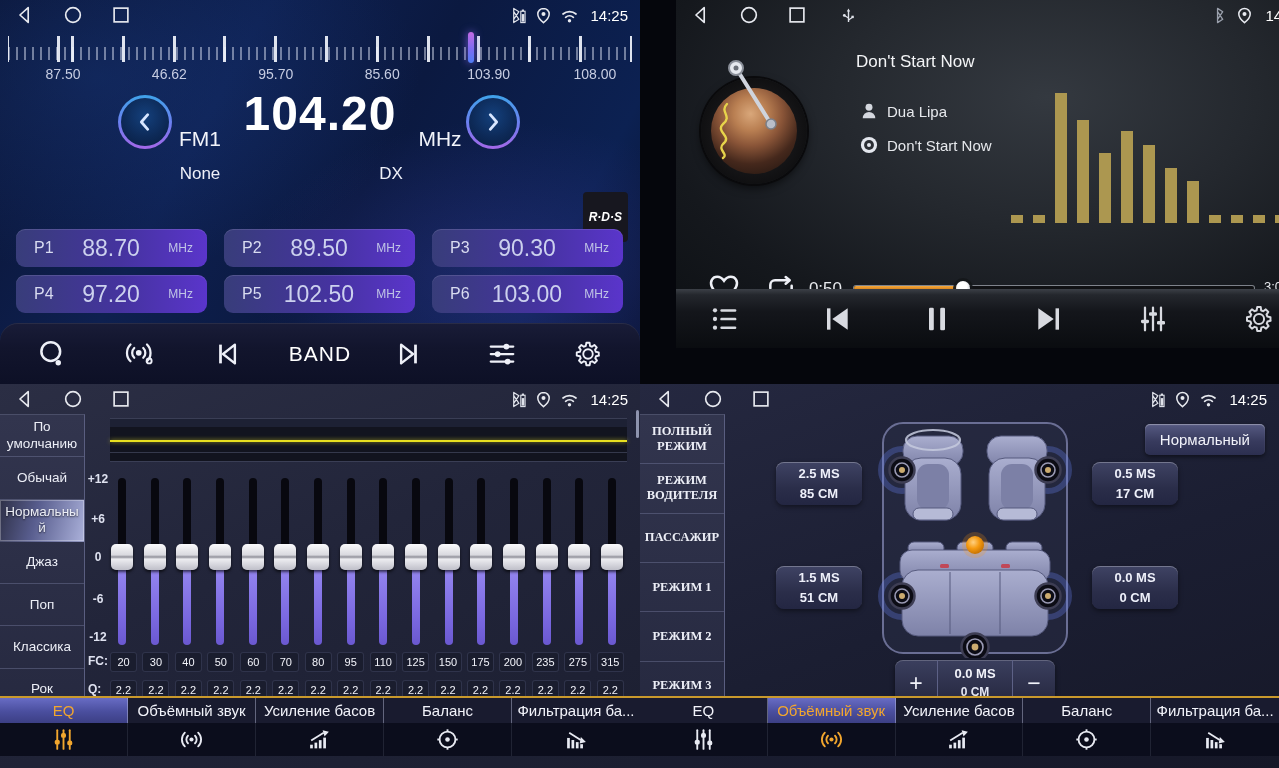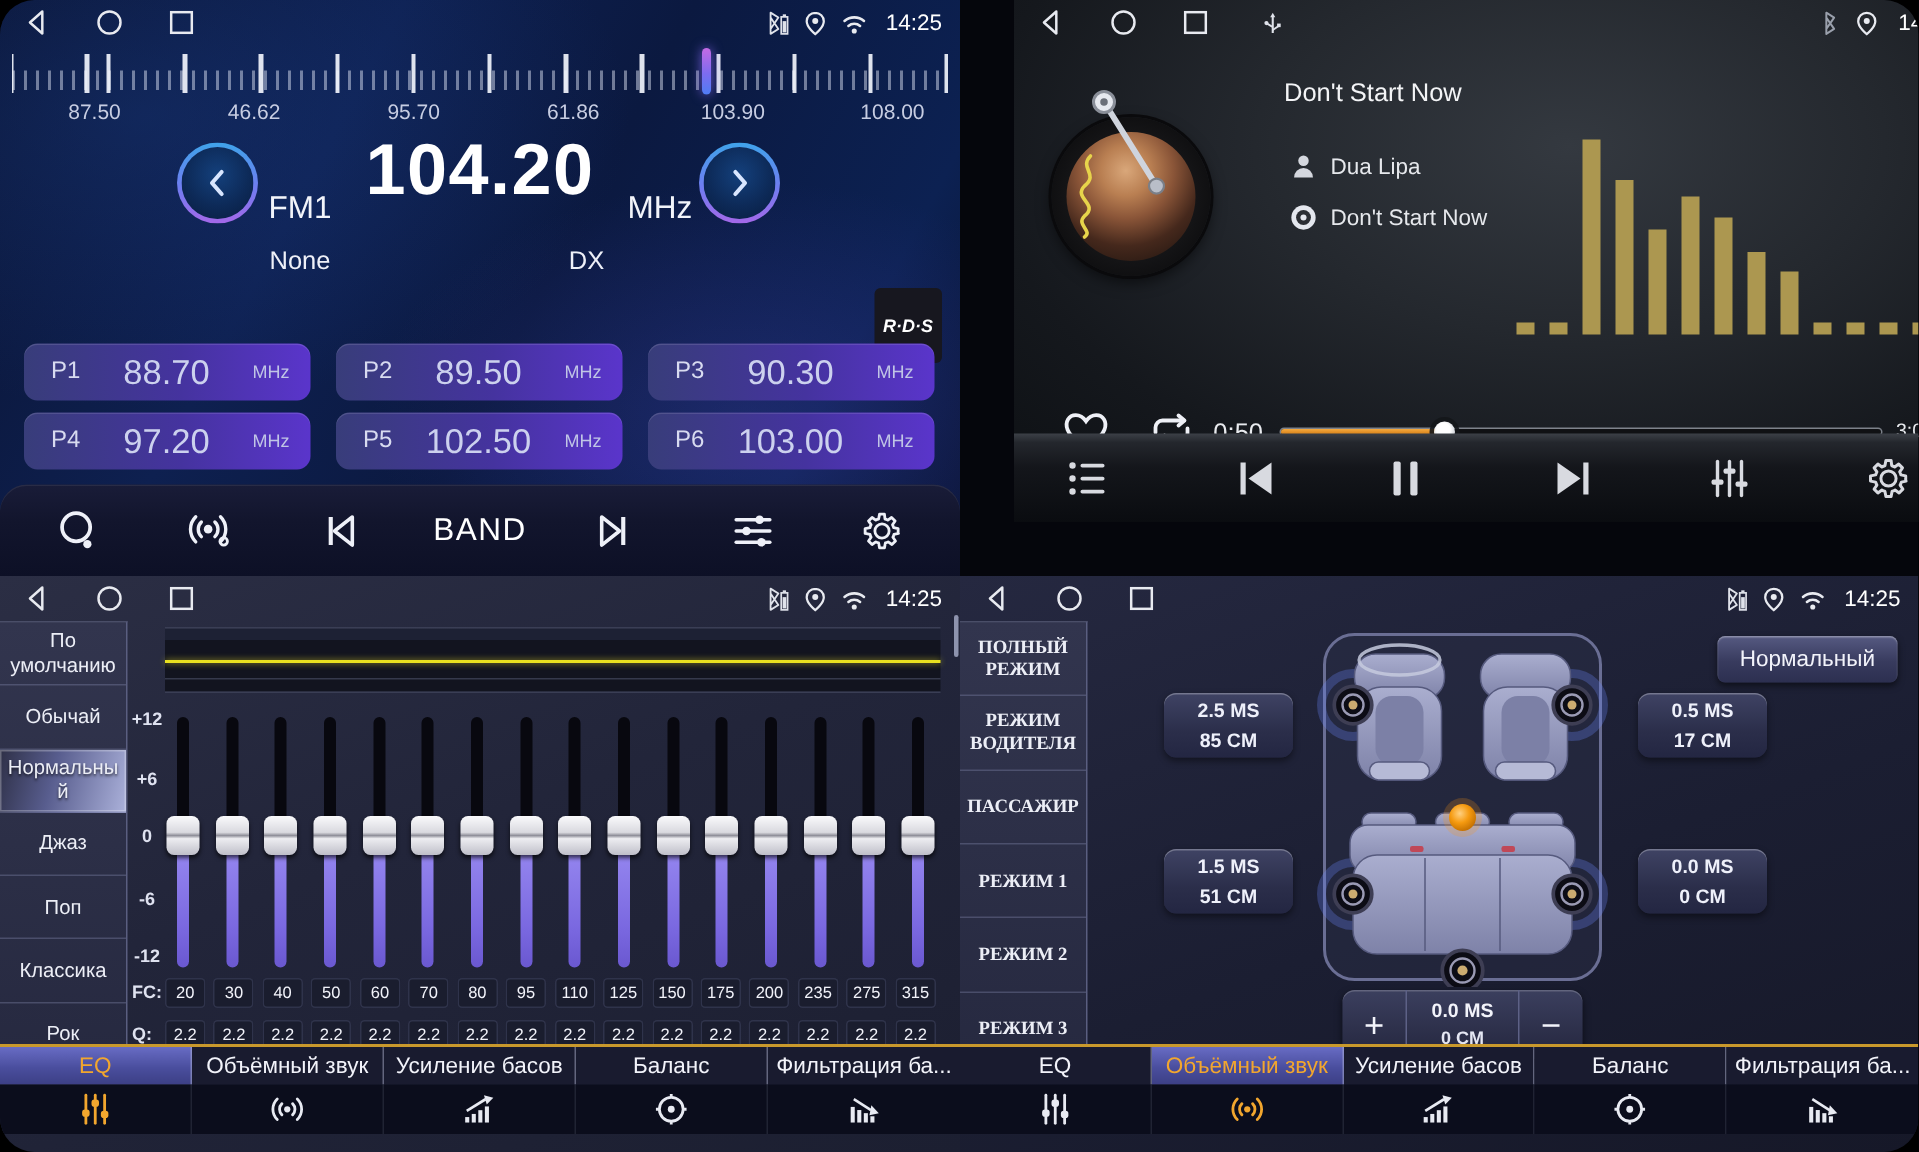--- a/index.html
+++ b/index.html
@@ -1,18 +1,18 @@
 <!DOCTYPE html>
 <html><head>
 <meta charset="utf-8">
 <style>
   * { margin:0; padding:0; box-sizing:border-box; }
   html,body { background:#000; }
   body { font-family:"Liberation Sans","DejaVu Sans",sans-serif; color:#e9ebf2; }
-  #screen { position:relative; width:1279px; height:768px; overflow:hidden; background:#05060c;border-radius:23px; }
+  #screen { position:relative; width:1279px; height:768px; overflow:hidden; background:#05060c; }
   .quad { position:absolute; overflow:hidden; }
   #q-radio { left:0; top:0; width:640px; height:384px;
     background:radial-gradient(ellipse 420px 260px at 78% 72%, rgba(60,60,160,.35), transparent 60%),
                radial-gradient(ellipse 500px 300px at 15% 20%, rgba(30,70,150,.30), transparent 65%),
                linear-gradient(118deg,#0a1434 0%,#0e2050 32%,#0b1940 55%,#0c2152 82%,#081230 100%); }
   #q-player { left:676px; top:0; width:639px; height:348px;
     background:radial-gradient(ellipse 500px 300px at 58% 28%, #343940 0%, #24282e 42%, #15181d 78%, #0f1216 100%); }
   #q-eq { left:0; top:384px; width:640px; height:384px;
     background:linear-gradient(160deg,#2b2e44 0%,#22253a 45%,#1c1f31 100%); }
   #q-stage { left:640px; top:384px; width:639px; height:384px;
@@ -310,21 +310,21 @@
     <div class="dial">
       <div class="dial-minor"></div>
       <div class="dial-major"></div>
       <div class="dial-indicator"></div>
     </div>
     <div class="dial-labels">
 
     <span class="dial-label">87.50</span>
         <span class="dial-label">46.62</span>
         <span class="dial-label">95.70</span>
-        <span class="dial-label">61.86</span>
+        <span class="dial-label">85.60</span>
         <span class="dial-label">103.90</span>
         <span class="dial-label">108.00</span>
       </div>
 
     <button class="chev" style="left:118px; top:95px;">
       <svg viewBox="0 0 24 24">
           <polyline points="15,4 8,12 15,20" fill="none" stroke="#d8e6ff" stroke-width="3" stroke-linecap="round" stroke-linejoin="round"></polyline>
         </svg>
     </button>
     <span class="band-lbl">FM1</span>

